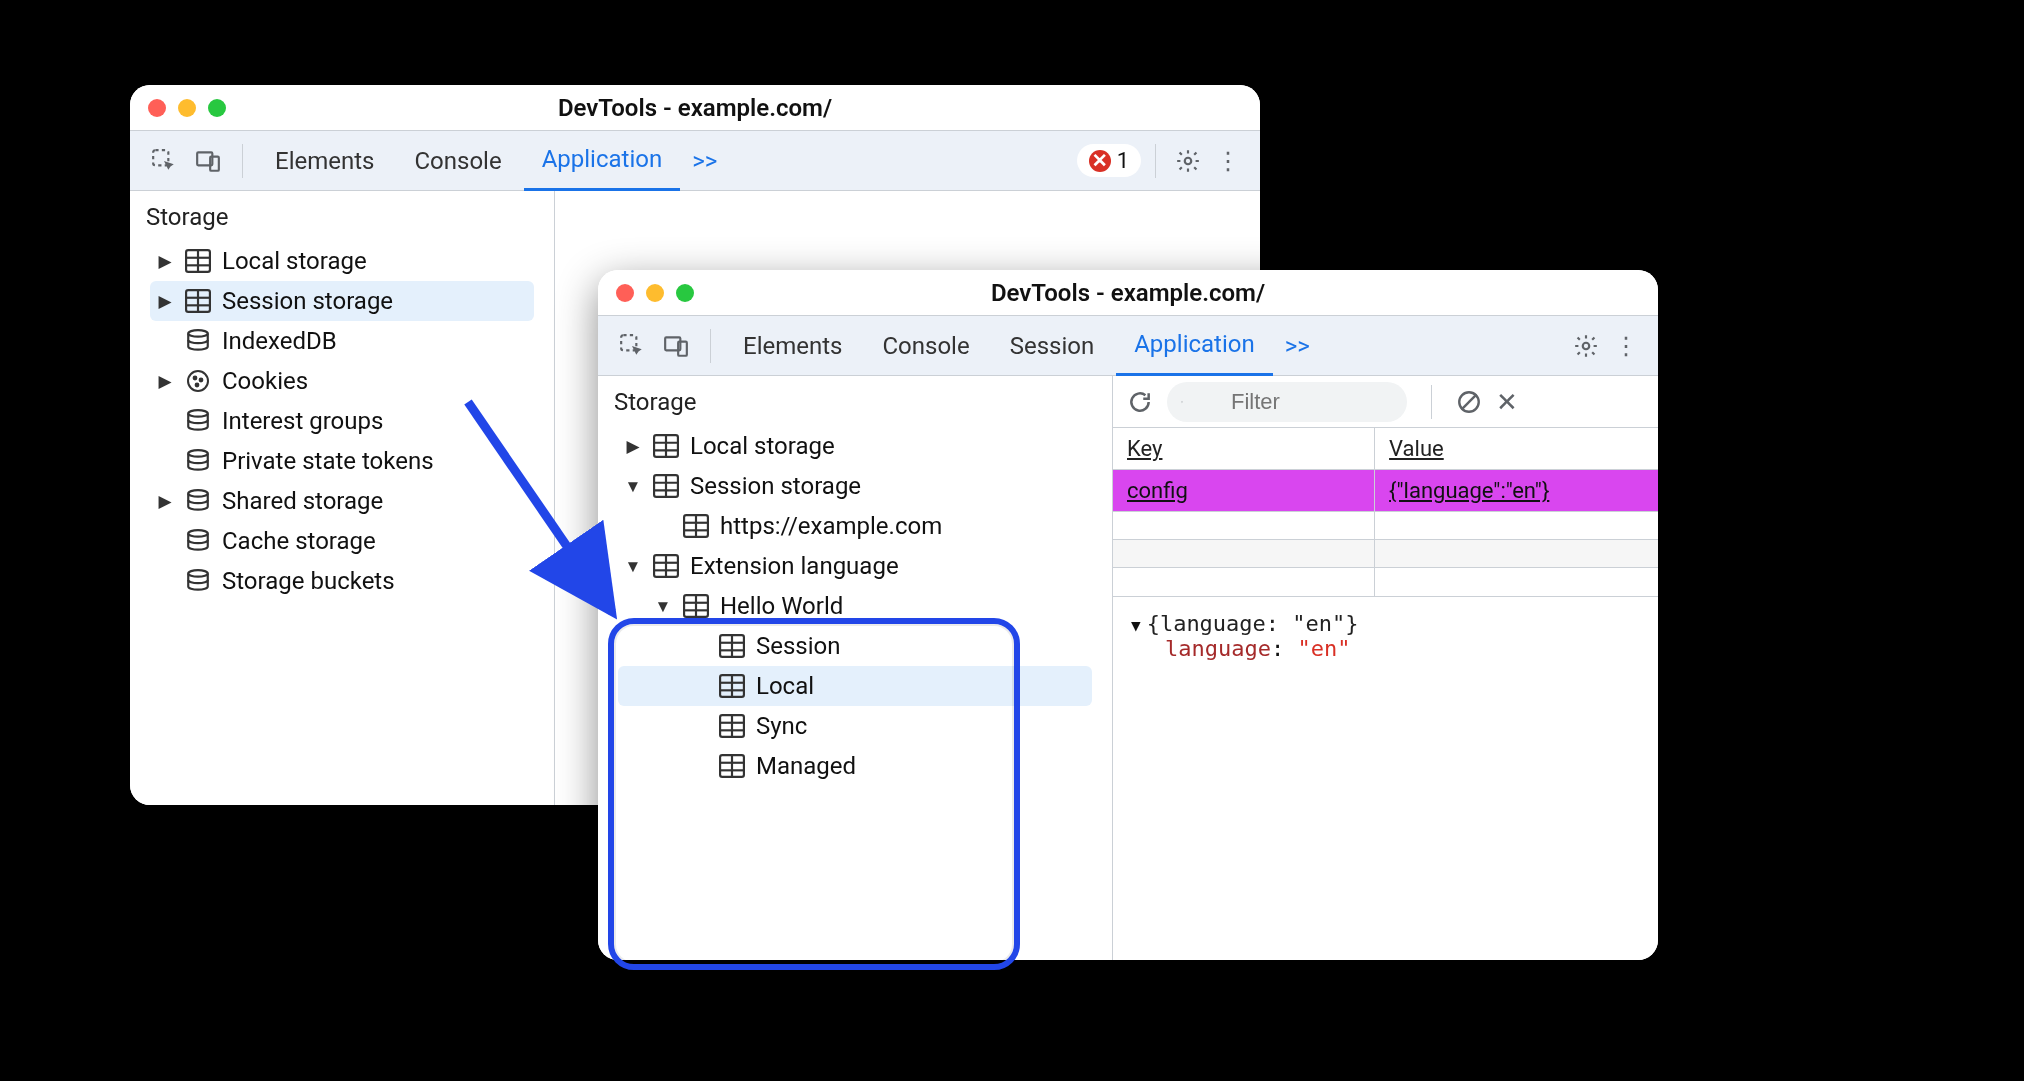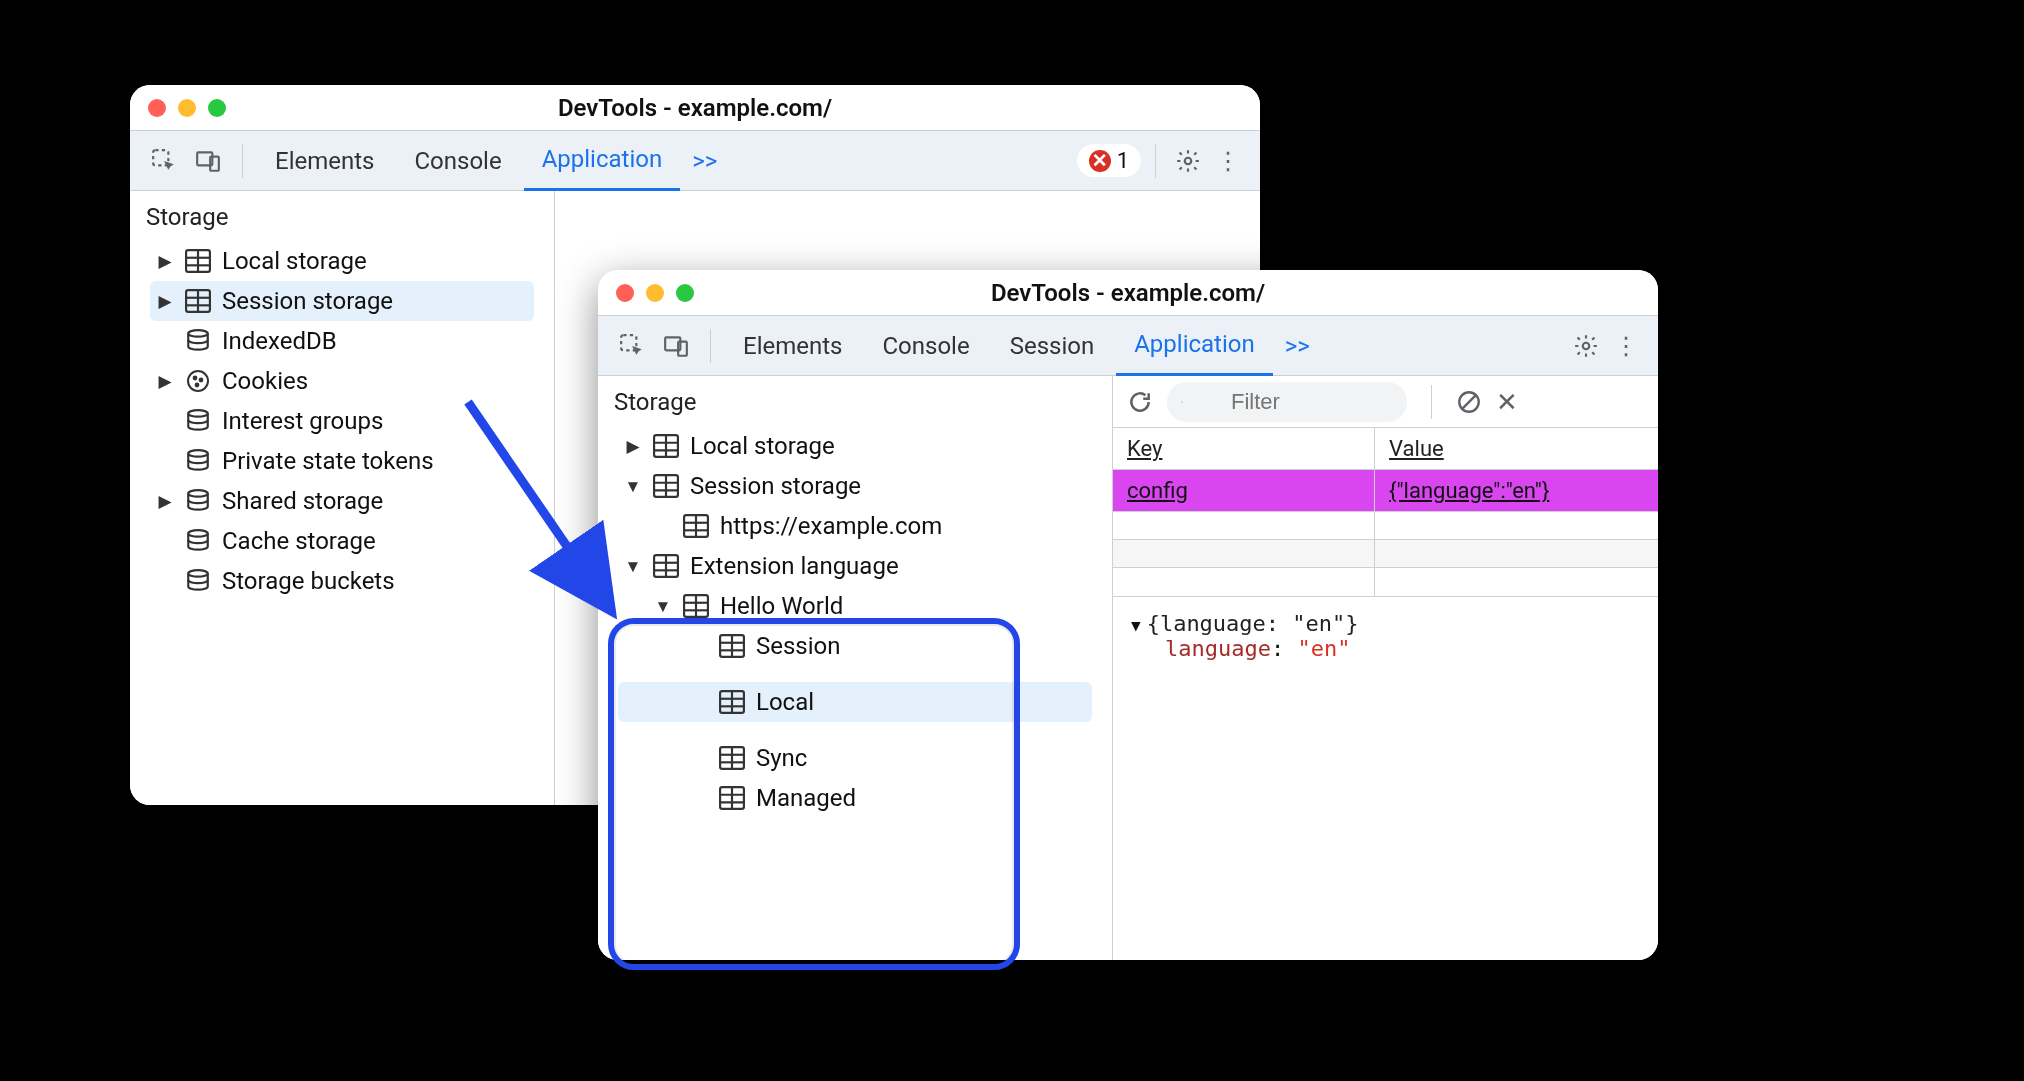--- a/index.html
+++ b/index.html
@@ -414,21 +414,21 @@
             <span class="icon">
               <svg viewBox="0 0 24 22">
                 <rect x="1" y="1" width="22" height="20" rx="2"></rect>
                 <line x1="1" y1="8" x2="23" y2="8"></line>
                 <line x1="1" y1="15" x2="23" y2="15"></line>
                 <line x1="12" y1="1" x2="12" y2="21"></line>
               </svg>
             </span>
             <span>Session</span>
           </div>
-        <div class="node ind2 selected" style="margin:16px 8px;padding-left:72px">
+        <div class="node ind2 selected" style="margin:0 8px;padding-left:72px">
             <span class="arrow none"></span>
             <span class="icon">
               <svg viewBox="0 0 24 22">
                 <rect x="1" y="1" width="22" height="20" rx="2"></rect>
                 <line x1="1" y1="8" x2="23" y2="8"></line>
                 <line x1="1" y1="15" x2="23" y2="15"></line>
                 <line x1="12" y1="1" x2="12" y2="21"></line>
               </svg>
             </span>
             <span>Local</span>

